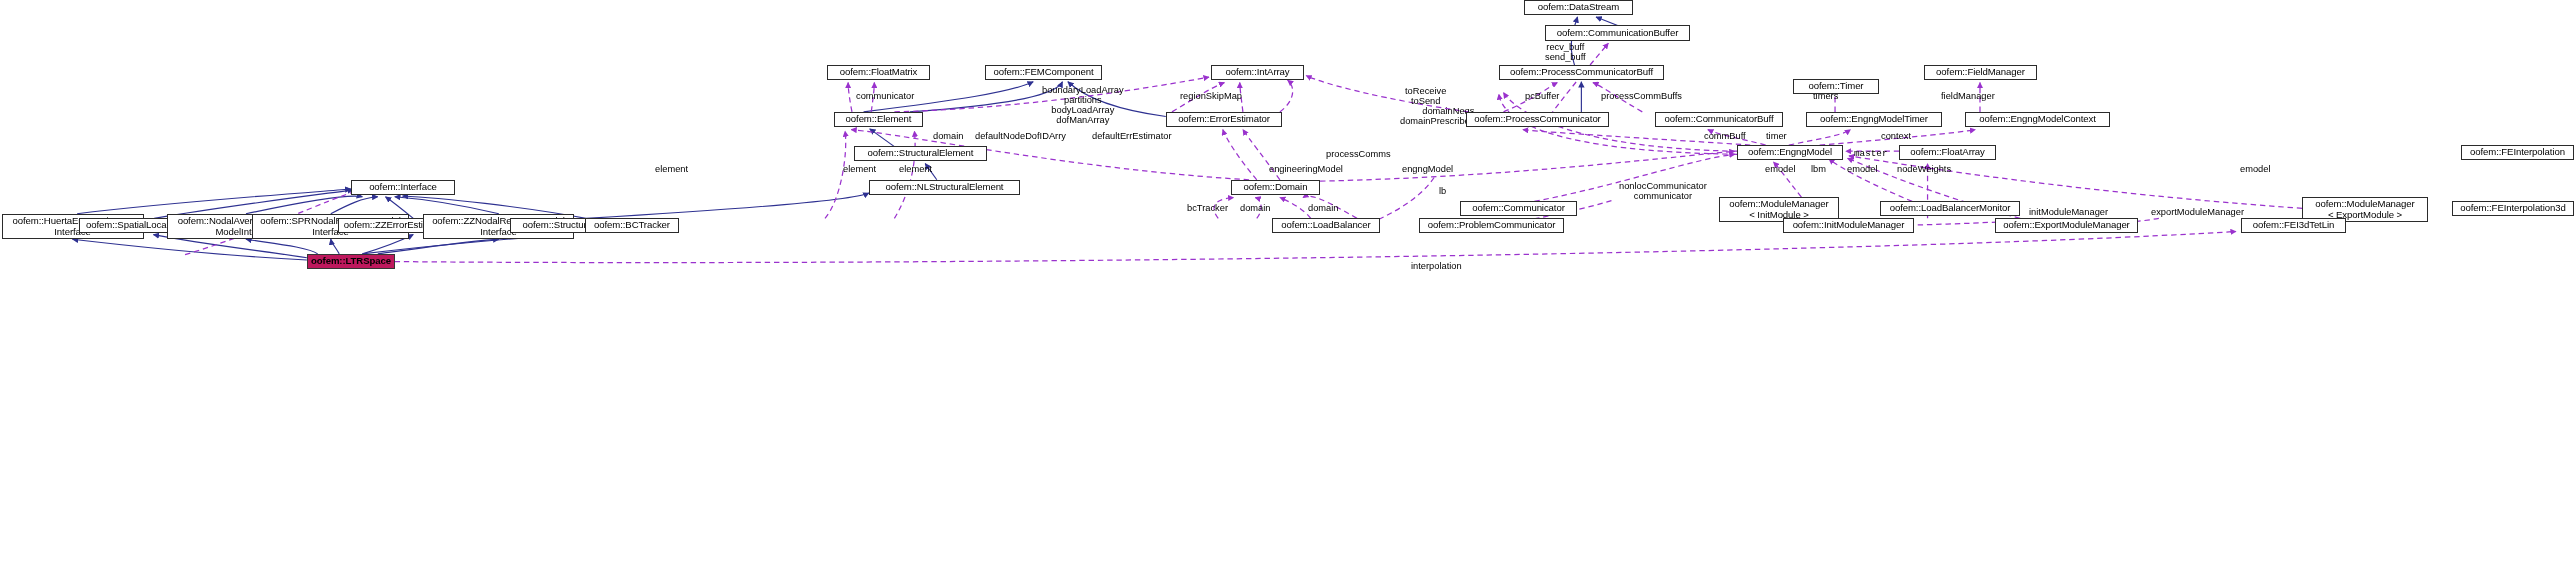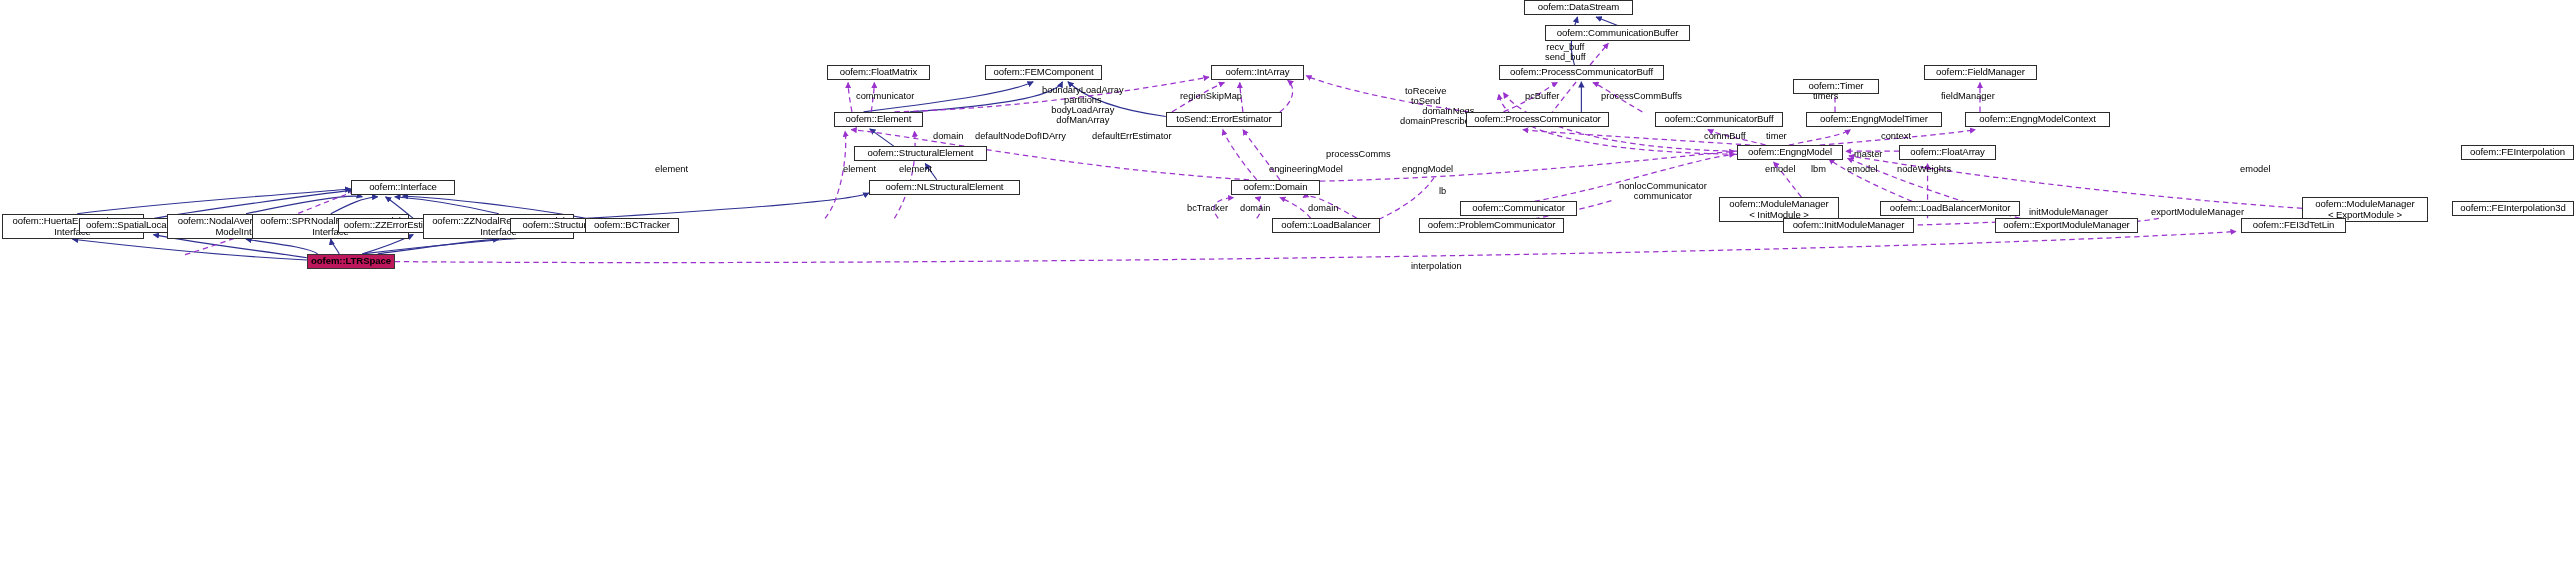--- a/index.html
+++ b/index.html
@@ -162,21 +162,21 @@
   <div id="node-layer">
       <div class="node" style="left: 1524px; top: 0px; width: 109px; height: 15.4px;">oofem::DataStream</div>
       <div class="node" style="left: 1545px; top: 25.4px; width: 145px; height: 15.4px;">oofem::CommunicationBuffer</div>
       <div class="node" style="left: 827px; top: 65px; width: 103px; height: 15.4px;">oofem::FloatMatrix</div>
       <div class="node" style="left: 985px; top: 65px; width: 117px; height: 15.4px;">oofem::FEMComponent</div>
       <div class="node" style="left: 1211px; top: 65px; width: 93px; height: 15.4px;">oofem::IntArray</div>
       <div class="node" style="left: 1499px; top: 65px; width: 165px; height: 15.4px;">oofem::ProcessCommunicatorBuff</div>
       <div class="node" style="left: 1793px; top: 65px; width: 86px; height: 15.4px; margin-top: 14px;">oofem::Timer</div>
       <div class="node" style="left: 1924px; top: 65px; width: 113px; height: 15.4px;">oofem::FieldManager</div>
       <div class="node" style="left: 834px; top: 112px; width: 89px; height: 15.4px;">oofem::Element</div>
-      <div class="node" style="left: 1166px; top: 112px; width: 116px; height: 15.4px;">toSend::ErrorEstimator</div>
+      <div class="node" style="left: 1166px; top: 112px; width: 116px; height: 15.4px;">oofem::ErrorEstimator</div>
       <div class="node" style="left: 1466px; top: 112px; width: 143px; height: 15.4px;">oofem::ProcessCommunicator</div>
       <div class="node" style="left: 1655px; top: 112px; width: 128px; height: 15.4px;">oofem::CommunicatorBuff</div>
       <div class="node" style="left: 1806px; top: 112px; width: 136px; height: 15.4px;">oofem::EngngModelTimer</div>
       <div class="node" style="left: 1965px; top: 112px; width: 145px; height: 15.4px;">oofem::EngngModelContext</div>
       <div class="node" style="left: 854px; top: 146px; width: 133px; height: 15.4px;">oofem::StructuralElement</div>
       <div class="node" style="left: 1737px; top: 145px; width: 106px; height: 15.4px;">oofem::EngngModel</div>
       <div class="node" style="left: 1899px; top: 145px; width: 97px; height: 15.4px;">oofem::FloatArray</div>
       <div class="node" style="left: 2461px; top: 145px; width: 113px; height: 15.4px;">oofem::FEInterpolation</div>
       <div class="node" style="left: 869px; top: 180px; width: 151px; height: 15.4px;">oofem::NLStructuralElement</div>
       <div class="node" style="left: 1231px; top: 180px; width: 89px; height: 15.4px;">oofem::Domain</div>
@@ -224,21 +224,21 @@
       <div class="elabel" style="left: 1941px; top: 91px;">fieldManager</div>
       <div class="elabel" style="left: 1400px; top: 106px;">domainNeqs
 domainPrescribedNeqs</div>
       <div class="elabel" style="left: 933px; top: 131px;">domain</div>
       <div class="elabel" style="left: 975px; top: 131px;">defaultNodeDofIDArry</div>
       <div class="elabel" style="left: 1092px; top: 131px;">defaultErrEstimator</div>
       <div class="elabel" style="left: 1704px; top: 131px;">commBuff</div>
       <div class="elabel" style="left: 1766px; top: 131px;">timer</div>
       <div class="elabel" style="left: 1881px; top: 131px;">context</div>
       <div class="elabel" style="left: 1326px; top: 149px;">processComms</div>
-      <div class="elabel" style="left: 1854px; top: 149px;">master</div>
+      <div class="elabel" style="left: 1854px; top: 149px; font-family: Liberation Mono, monospace;">master</div>
       <div class="elabel" style="left: 655px; top: 164px;">element</div>
       <div class="elabel" style="left: 843px; top: 164px;">element</div>
       <div class="elabel" style="left: 899px; top: 164px;">element</div>
       <div class="elabel" style="left: 1269px; top: 164px;">engineeringModel</div>
       <div class="elabel" style="left: 1402px; top: 164px;">engngModel</div>
       <div class="elabel" style="left: 1765px; top: 164px;">emodel</div>
       <div class="elabel" style="left: 1811px; top: 164px;">lbm</div>
       <div class="elabel" style="left: 1847px; top: 164px;">emodel</div>
       <div class="elabel" style="left: 1897px; top: 164px;">nodeWeights</div>
       <div class="elabel" style="left: 2240px; top: 164px;">emodel</div>

